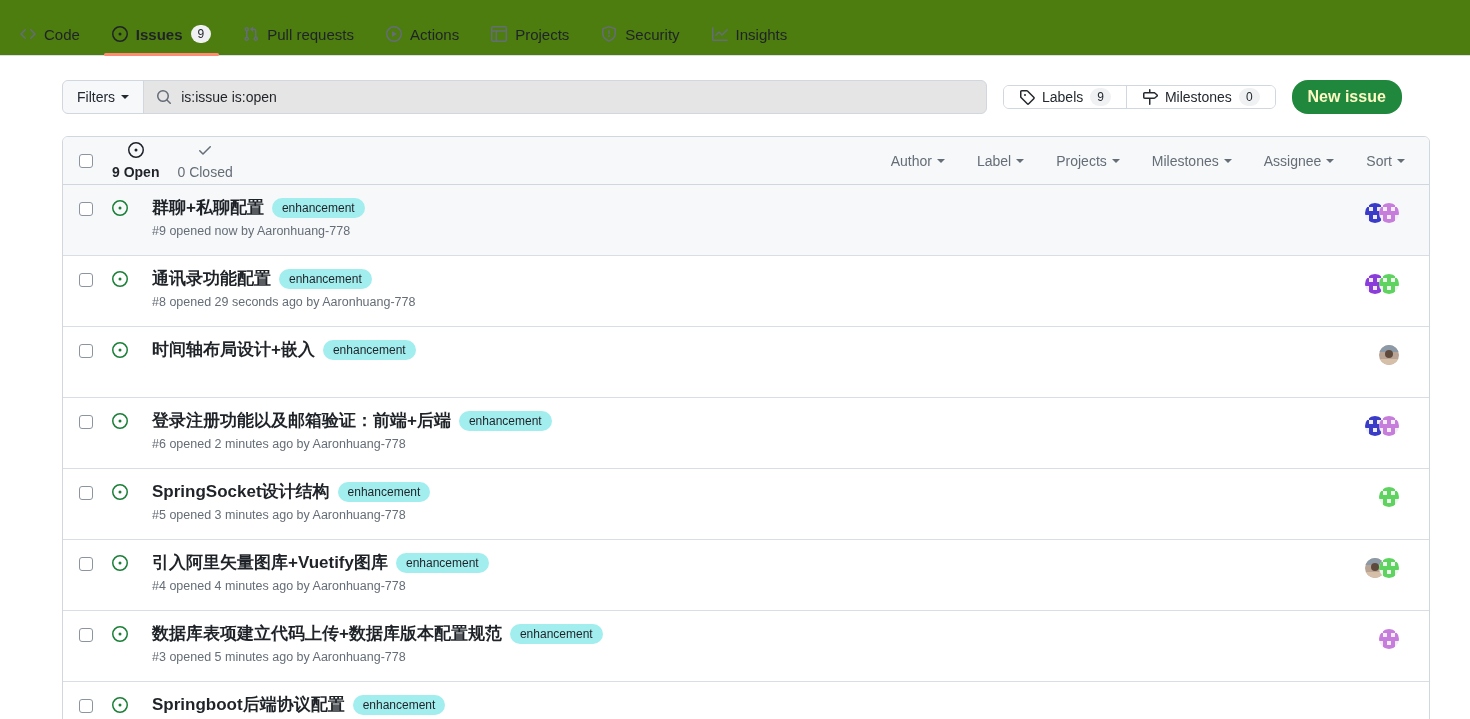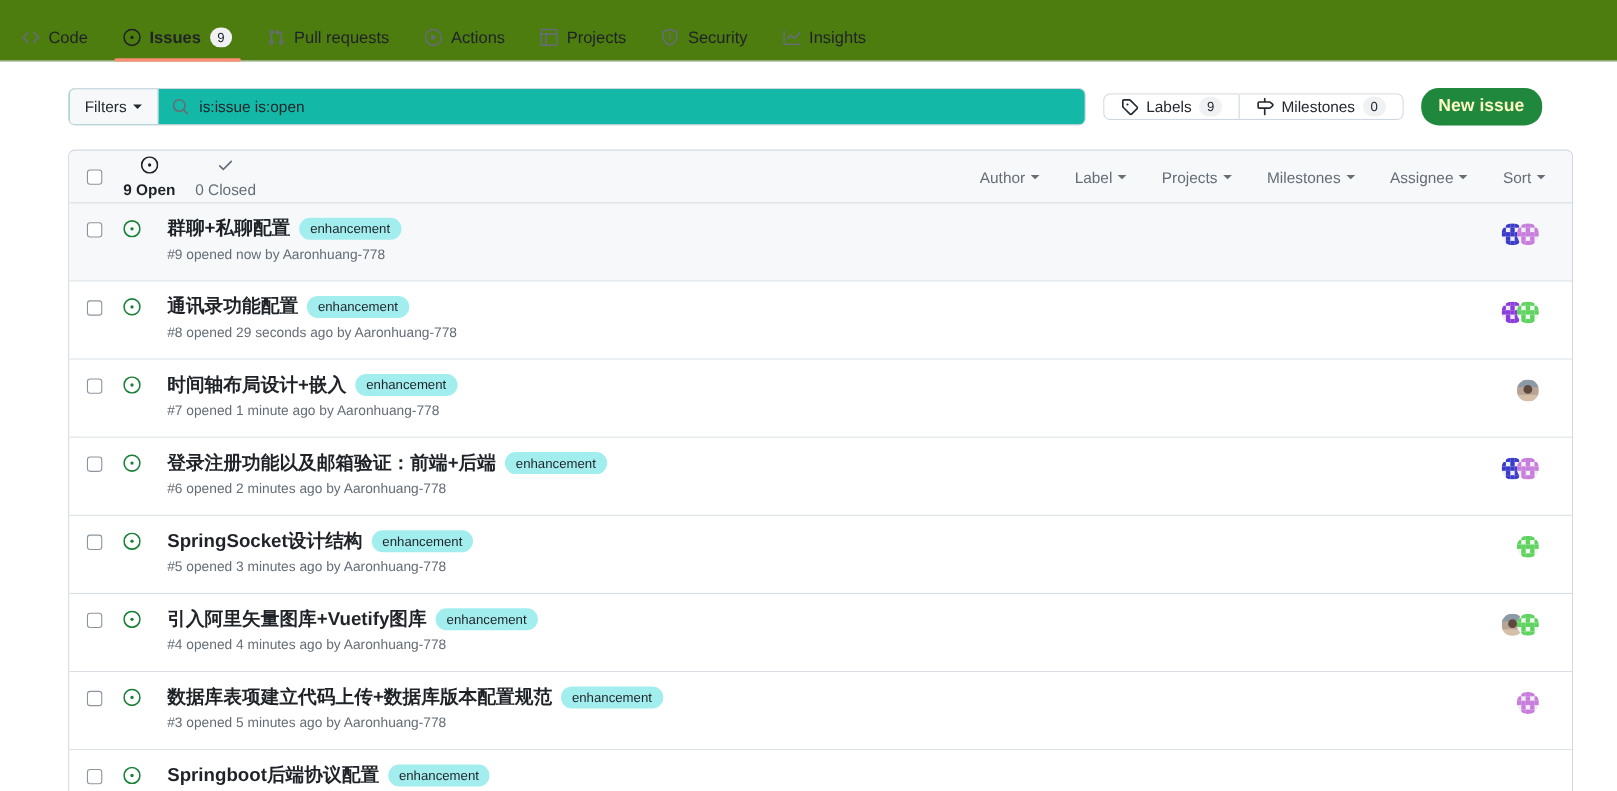--- a/index.html
+++ b/index.html
@@ -63,21 +63,21 @@
     padding: 24px 40px 0 62px;
   }
   .search-group {
     display: flex;
     flex: 1 1 auto;
     max-width: 925px;
     height: 34px;
     border: 1px solid #d0d7de;
     border-radius: 6px;
     overflow: hidden;
-    background: #14b8a6;
+    background: #e5e5e5;
   }
   .filters-btn {
     display: flex;
     align-items: center;
     gap: 6px;
     padding: 0 14px;
     background: #f6f8fa;
     border-right: 1px solid #d0d7de;
     font-size: 14px;
     color: #24292f;
@@ -549,21 +549,20 @@
           <svg width="16" height="16" viewBox="0 0 16 16" fill="#1a7f37">
             <path d="M8 9.5a1.5 1.5 0 1 0 0-3 1.5 1.5 0 0 0 0 3Z"></path>
             <path d="M8 0a8 8 0 1 1 0 16A8 8 0 0 1 8 0ZM1.5 8a6.5 6.5 0 1 0 13 0 6.5 6.5 0 0 0-13 0Z"></path>
           </svg>
         </span>
         <div class="issue-body">
           <div class="issue-title-line">
             <span class="issue-title">时间轴布局设计+嵌入</span>
             <span class="label-pill">enhancement</span>
           </div>
-          <div class="issue-meta">#7 opened 1 minute ago by Aaronhuang-778</div>
         </div>
         <div class="avatars">
           <span class="avatar">
             <svg width="20" height="20" viewBox="0 0 20 20">
               <rect width="20" height="20" fill="#b9a394"></rect>
               <rect y="0" width="20" height="7" fill="#8c9aa8"></rect>
               <circle cx="10" cy="9" r="4" fill="#5e4a3c"></circle>
               <rect y="14" width="20" height="6" fill="#d6bfa8"></rect>
             </svg>
           </span>

